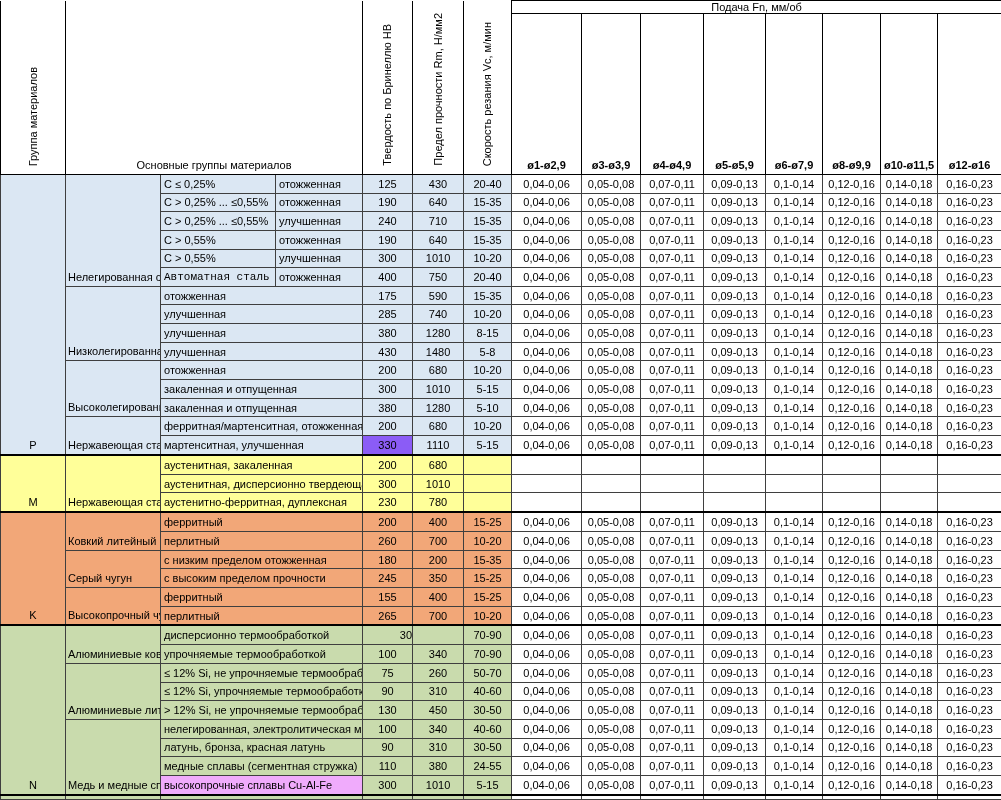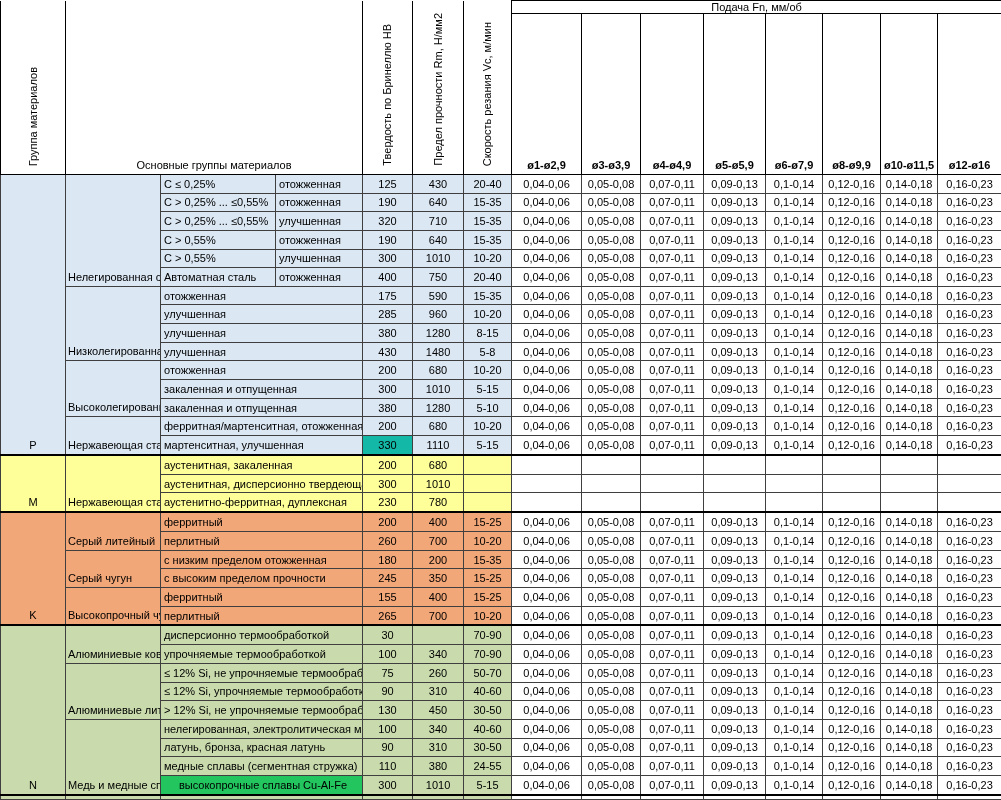--- a/index.html
+++ b/index.html
@@ -123,21 +123,21 @@
           <td class="num" style="background: rgb(255, 255, 255);">0,07-0,11</td>
           <td class="num" style="background: rgb(255, 255, 255);">0,09-0,13</td>
           <td class="num" style="background: rgb(255, 255, 255);">0,1-0,14</td>
           <td class="num" style="background: rgb(255, 255, 255);">0,12-0,16</td>
           <td class="num" style="background: rgb(255, 255, 255);">0,14-0,18</td>
           <td class="num" style="background: rgb(255, 255, 255);">0,16-0,23</td>
         </tr>
         <tr>
           <td class="txt" style="background: rgb(219, 231, 243);">C &gt; 0,25% ... ≤0,55%</td>
           <td class="txt" style="background: rgb(219, 231, 243);">улучшенная</td>
-          <td class="num" style="background: rgb(219, 231, 243);">320</td>
+          <td class="num" style="background: rgb(219, 231, 243);">240</td>
           <td class="num" style="background: rgb(219, 231, 243);">710</td>
           <td class="num" style="background: rgb(219, 231, 243);">15-35</td>
           <td class="num" style="background: rgb(255, 255, 255);">0,04-0,06</td>
           <td class="num" style="background: rgb(255, 255, 255);">0,05-0,08</td>
           <td class="num" style="background: rgb(255, 255, 255);">0,07-0,11</td>
           <td class="num" style="background: rgb(255, 255, 255);">0,09-0,13</td>
           <td class="num" style="background: rgb(255, 255, 255);">0,1-0,14</td>
           <td class="num" style="background: rgb(255, 255, 255);">0,12-0,16</td>
           <td class="num" style="background: rgb(255, 255, 255);">0,14-0,18</td>
           <td class="num" style="background: rgb(255, 255, 255);">0,16-0,23</td>
@@ -166,21 +166,21 @@
           <td class="num" style="background: rgb(255, 255, 255);">0,04-0,06</td>
           <td class="num" style="background: rgb(255, 255, 255);">0,05-0,08</td>
           <td class="num" style="background: rgb(255, 255, 255);">0,07-0,11</td>
           <td class="num" style="background: rgb(255, 255, 255);">0,09-0,13</td>
           <td class="num" style="background: rgb(255, 255, 255);">0,1-0,14</td>
           <td class="num" style="background: rgb(255, 255, 255);">0,12-0,16</td>
           <td class="num" style="background: rgb(255, 255, 255);">0,14-0,18</td>
           <td class="num" style="background: rgb(255, 255, 255);">0,16-0,23</td>
         </tr>
         <tr>
-          <td class="txt" style="background: rgb(219, 231, 243);">Автоматная сталь</td>
+          <td class="txt" style="background: rgb(219, 231, 243); font-family: Liberation Mono, monospace;">Автоматная сталь</td>
           <td class="txt" style="background: rgb(219, 231, 243);">отожженная</td>
           <td class="num" style="background: rgb(219, 231, 243);">400</td>
           <td class="num" style="background: rgb(219, 231, 243);">750</td>
           <td class="num" style="background: rgb(219, 231, 243);">20-40</td>
           <td class="num" style="background: rgb(255, 255, 255);">0,04-0,06</td>
           <td class="num" style="background: rgb(255, 255, 255);">0,05-0,08</td>
           <td class="num" style="background: rgb(255, 255, 255);">0,07-0,11</td>
           <td class="num" style="background: rgb(255, 255, 255);">0,09-0,13</td>
           <td class="num" style="background: rgb(255, 255, 255);">0,1-0,14</td>
           <td class="num" style="background: rgb(255, 255, 255);">0,12-0,16</td>
@@ -198,21 +198,21 @@
           <td class="num" style="background: rgb(255, 255, 255);">0,07-0,11</td>
           <td class="num" style="background: rgb(255, 255, 255);">0,09-0,13</td>
           <td class="num" style="background: rgb(255, 255, 255);">0,1-0,14</td>
           <td class="num" style="background: rgb(255, 255, 255);">0,12-0,16</td>
           <td class="num" style="background: rgb(255, 255, 255);">0,14-0,18</td>
           <td class="num" style="background: rgb(255, 255, 255);">0,16-0,23</td>
         </tr>
         <tr>
           <td class="txt" colspan="2" style="background: rgb(219, 231, 243);">улучшенная</td>
           <td class="num" style="background: rgb(219, 231, 243);">285</td>
-          <td class="num" style="background: rgb(219, 231, 243);">960</td>
+          <td class="num" style="background: rgb(219, 231, 243);">740</td>
           <td class="num" style="background: rgb(219, 231, 243);">10-20</td>
           <td class="num" style="background: rgb(255, 255, 255);">0,04-0,06</td>
           <td class="num" style="background: rgb(255, 255, 255);">0,05-0,08</td>
           <td class="num" style="background: rgb(255, 255, 255);">0,07-0,11</td>
           <td class="num" style="background: rgb(255, 255, 255);">0,09-0,13</td>
           <td class="num" style="background: rgb(255, 255, 255);">0,1-0,14</td>
           <td class="num" style="background: rgb(255, 255, 255);">0,12-0,16</td>
           <td class="num" style="background: rgb(255, 255, 255);">0,14-0,18</td>
           <td class="num" style="background: rgb(255, 255, 255);">0,16-0,23</td>
         </tr>
@@ -297,21 +297,21 @@
           <td class="num" style="background: rgb(255, 255, 255);">0,05-0,08</td>
           <td class="num" style="background: rgb(255, 255, 255);">0,07-0,11</td>
           <td class="num" style="background: rgb(255, 255, 255);">0,09-0,13</td>
           <td class="num" style="background: rgb(255, 255, 255);">0,1-0,14</td>
           <td class="num" style="background: rgb(255, 255, 255);">0,12-0,16</td>
           <td class="num" style="background: rgb(255, 255, 255);">0,14-0,18</td>
           <td class="num" style="background: rgb(255, 255, 255);">0,16-0,23</td>
         </tr>
         <tr>
           <td class="txt" colspan="2" style="background: rgb(219, 231, 243);">мартенситная, улучшенная</td>
-          <td class="num" style="background: #14b8a6;">330</td>
+          <td class="num" style="background: #8b5cf6;">330</td>
           <td class="num" style="background: rgb(219, 231, 243);">1110</td>
           <td class="num" style="background: rgb(219, 231, 243);">5-15</td>
           <td class="num" style="background: rgb(255, 255, 255);">0,04-0,06</td>
           <td class="num" style="background: rgb(255, 255, 255);">0,05-0,08</td>
           <td class="num" style="background: rgb(255, 255, 255);">0,07-0,11</td>
           <td class="num" style="background: rgb(255, 255, 255);">0,09-0,13</td>
           <td class="num" style="background: rgb(255, 255, 255);">0,1-0,14</td>
           <td class="num" style="background: rgb(255, 255, 255);">0,12-0,16</td>
           <td class="num" style="background: rgb(255, 255, 255);">0,14-0,18</td>
           <td class="num" style="background: rgb(255, 255, 255);">0,16-0,23</td>
@@ -355,21 +355,21 @@
           <td class="num" style="background: rgb(255, 255, 255);"></td>
           <td class="num" style="background: rgb(255, 255, 255);"></td>
           <td class="num" style="background: rgb(255, 255, 255);"></td>
           <td class="num" style="background: rgb(255, 255, 255);"></td>
           <td class="num" style="background: rgb(255, 255, 255);"></td>
           <td class="num" style="background: rgb(255, 255, 255);"></td>
           <td class="num" style="background: rgb(255, 255, 255);"></td>
         </tr>
         <tr class="sec-start">
           <td class="cA" rowspan="6" style="background: rgb(242, 167, 120);">K</td>
-          <td class="cB" rowspan="2" style="background: rgb(242, 167, 120);">Серый литейный</td>
+          <td class="cB" rowspan="2" style="background: rgb(242, 167, 120);">Ковкий литейный</td>
           <td class="txt" colspan="2" style="background: rgb(242, 167, 120);">ферритный</td>
           <td class="num" style="background: rgb(242, 167, 120);">200</td>
           <td class="num" style="background: rgb(242, 167, 120);">400</td>
           <td class="num" style="background: rgb(242, 167, 120);">15-25</td>
           <td class="num" style="background: rgb(255, 255, 255);">0,04-0,06</td>
           <td class="num" style="background: rgb(255, 255, 255);">0,05-0,08</td>
           <td class="num" style="background: rgb(255, 255, 255);">0,07-0,11</td>
           <td class="num" style="background: rgb(255, 255, 255);">0,09-0,13</td>
           <td class="num" style="background: rgb(255, 255, 255);">0,1-0,14</td>
           <td class="num" style="background: rgb(255, 255, 255);">0,12-0,16</td>
@@ -445,21 +445,21 @@
           <td class="num" style="background: rgb(255, 255, 255);">0,09-0,13</td>
           <td class="num" style="background: rgb(255, 255, 255);">0,1-0,14</td>
           <td class="num" style="background: rgb(255, 255, 255);">0,12-0,16</td>
           <td class="num" style="background: rgb(255, 255, 255);">0,14-0,18</td>
           <td class="num" style="background: rgb(255, 255, 255);">0,16-0,23</td>
         </tr>
         <tr class="sec-start">
           <td class="cA" rowspan="9" style="background: rgb(201, 219, 173);">N</td>
           <td class="cB" rowspan="2" style="background: rgb(201, 219, 173);">Алюминиевые кованые</td>
           <td class="txt" colspan="2" style="background: rgb(201, 219, 173);">дисперсионно термообработкой</td>
-          <td class="num" style="background: rgb(201, 219, 173);">30</td>
+          <td class="num" style="background: rgb(201, 219, 173); text-align: right;">30</td>
           <td class="num" style="background: rgb(201, 219, 173);"></td>
           <td class="num" style="background: rgb(201, 219, 173);">70-90</td>
           <td class="num" style="background: rgb(255, 255, 255);">0,04-0,06</td>
           <td class="num" style="background: rgb(255, 255, 255);">0,05-0,08</td>
           <td class="num" style="background: rgb(255, 255, 255);">0,07-0,11</td>
           <td class="num" style="background: rgb(255, 255, 255);">0,09-0,13</td>
           <td class="num" style="background: rgb(255, 255, 255);">0,1-0,14</td>
           <td class="num" style="background: rgb(255, 255, 255);">0,12-0,16</td>
           <td class="num" style="background: rgb(255, 255, 255);">0,14-0,18</td>
           <td class="num" style="background: rgb(255, 255, 255);">0,16-0,23</td>
@@ -558,21 +558,21 @@
           <td class="num" style="background: rgb(255, 255, 255);">0,04-0,06</td>
           <td class="num" style="background: rgb(255, 255, 255);">0,05-0,08</td>
           <td class="num" style="background: rgb(255, 255, 255);">0,07-0,11</td>
           <td class="num" style="background: rgb(255, 255, 255);">0,09-0,13</td>
           <td class="num" style="background: rgb(255, 255, 255);">0,1-0,14</td>
           <td class="num" style="background: rgb(255, 255, 255);">0,12-0,16</td>
           <td class="num" style="background: rgb(255, 255, 255);">0,14-0,18</td>
           <td class="num" style="background: rgb(255, 255, 255);">0,16-0,23</td>
         </tr>
         <tr>
-          <td class="txt" colspan="2" style="background: #22c55e; text-align: center;">высокопрочные сплавы Cu-Al-Fe</td>
+          <td class="txt" colspan="2" style="background: #f0abfc;">высокопрочные сплавы Cu-Al-Fe</td>
           <td class="num" style="background: rgb(201, 219, 173);">300</td>
           <td class="num" style="background: rgb(201, 219, 173);">1010</td>
           <td class="num" style="background: rgb(201, 219, 173);">5-15</td>
           <td class="num" style="background: rgb(255, 255, 255);">0,04-0,06</td>
           <td class="num" style="background: rgb(255, 255, 255);">0,05-0,08</td>
           <td class="num" style="background: rgb(255, 255, 255);">0,07-0,11</td>
           <td class="num" style="background: rgb(255, 255, 255);">0,09-0,13</td>
           <td class="num" style="background: rgb(255, 255, 255);">0,1-0,14</td>
           <td class="num" style="background: rgb(255, 255, 255);">0,12-0,16</td>
           <td class="num" style="background: rgb(255, 255, 255);">0,14-0,18</td>

